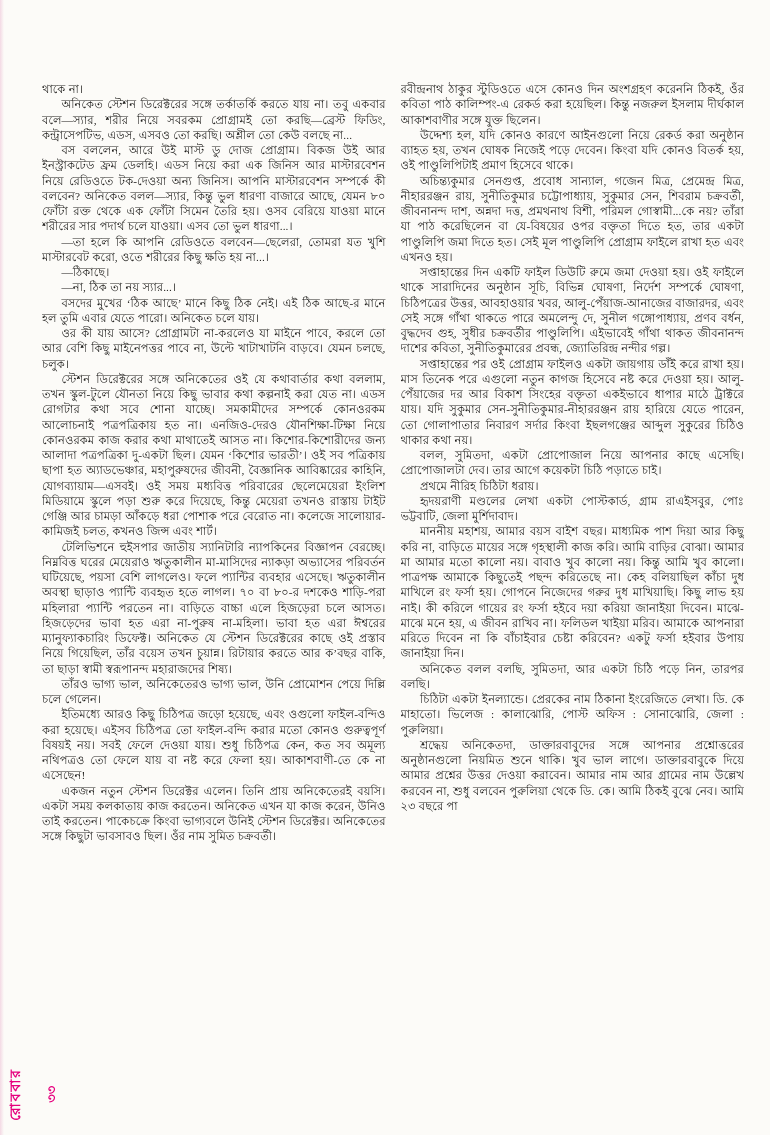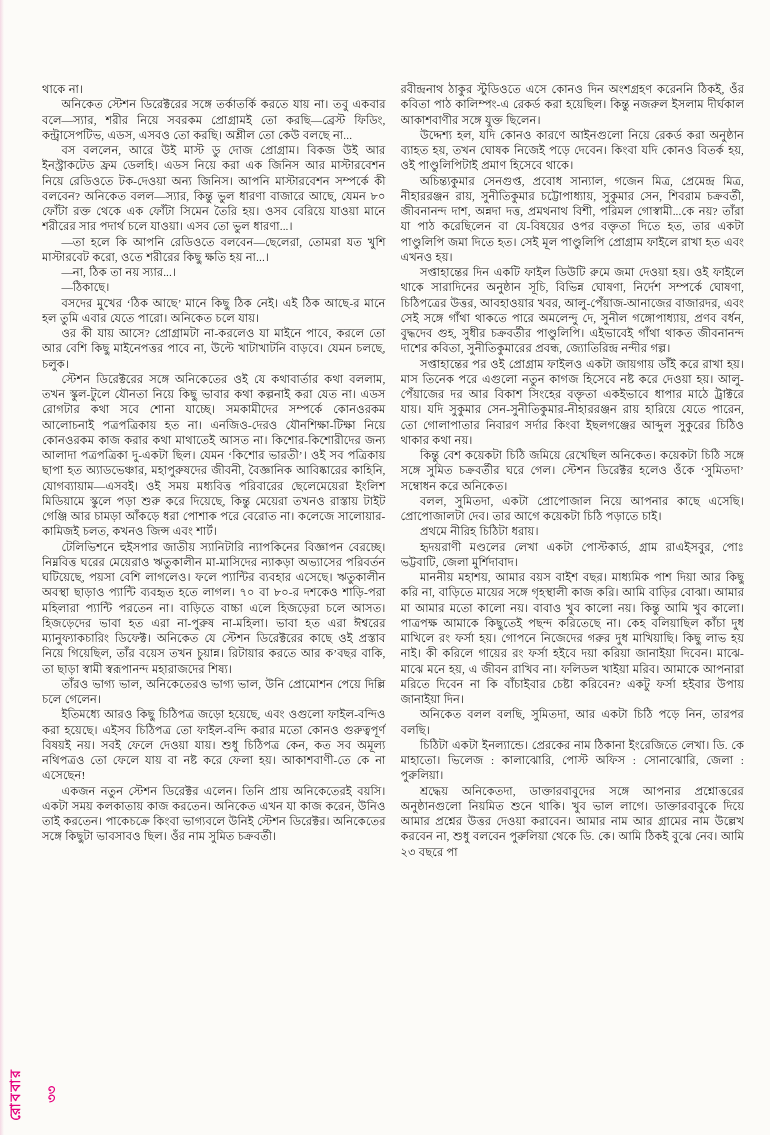--- a/index.html
+++ b/index.html
@@ -75,37 +75,36 @@
     <span class="masthead">রোববার</span>
     <span class="pgnum">৩৩</span>
   </div>
 
   <div class="columns">
     <div class="col">
         <p>থাকে না।</p>
         <p>অনিকেত স্টেশন ডিরেক্টরের সঙ্গে তর্কাতর্কি করতে যায় না। তবু একবার বলে—স্যার, শরীর নিয়ে সবরকম প্রোগ্রামই তো করছি—ব্রেস্ট ফিডিং, কন্ট্রাসেপটিভ, এডস, এসবও তো করছি। অশ্লীল তো কেউ বলছে না...</p>
         <p>বস বললেন, আরে উই মাস্ট ডু দোজ প্রোগ্রাম। বিকজ উই আর ইনস্ট্রাকটেড ফ্রম ডেলহি। এডস নিয়ে করা এক জিনিস আর মাস্টারবেশন নিয়ে রেডিওতে টক-দেওয়া অন্য জিনিস। আপনি মাস্টারবেশন সম্পর্কে কী বলবেন? অনিকেত বলল—স্যার, কিন্তু ভুল ধারণা বাজারে আছে, যেমন ৮০ ফোঁটা রক্ত থেকে এক ফোঁটা সিমেন তৈরি হয়। ওসব বেরিয়ে যাওয়া মানে শরীরের সার পদার্থ চলে যাওয়া। এসব তো ভুল ধারণা...।</p>
         <p>—তা হলে কি আপনি রেডিওতে বলবেন—ছেলেরা, তোমরা যত খুশি মাস্টারবেট করো, ওতে শরীরের কিছু ক্ষতি হয় না...।</p>
+        <p>—ঠিকাছে।</p>
         <p>—না, ঠিক তা নয় স্যার...।</p>
-        <p>—ঠিকাছে।</p>
         <p>বসদের মুখের ‘ঠিক আছে’ মানে কিছু ঠিক নেই। এই ঠিক আছে-র মানে হল তুমি এবার যেতে পারো। অনিকেত চলে যায়।</p>
         <p>ওর কী যায় আসে? প্রোগ্রামটা না-করলেও যা মাইনে পাবে, করলে তো আর বেশি কিছু মাইনেপত্তর পাবে না, উল্টে খাটাখাটনি বাড়বে। যেমন চলছে, চলুক।</p>
         <p>স্টেশন ডিরেক্টরের সঙ্গে অনিকেতের ওই যে কথাবার্তার কথা বললাম, তখন স্কুল-টুলে যৌনতা নিয়ে কিছু ভাবার কথা কল্পনাই করা যেত না। এডস রোগটার কথা সবে শোনা যাচ্ছে। সমকামীদের সম্পর্কে কোনওরকম আলোচনাই পত্রপত্রিকায় হত না। এনজিও-দেরও যৌনশিক্ষা-টিক্ষা নিয়ে কোনওরকম কাজ করার কথা মাথাতেই আসত না। কিশোর-কিশোরীদের জন্য আলাদা পত্রপত্রিকা দু-একটা ছিল। যেমন ‘কিশোর ভারতী’। ওই সব পত্রিকায় ছাপা হত অ্যাডভেঞ্চার, মহাপুরুষদের জীবনী, বৈজ্ঞানিক আবিষ্কারের কাহিনি, যোগব্যায়াম—এসবই। ওই সময় মধ্যবিত্ত পরিবারের ছেলেমেয়েরা ইংলিশ মিডিয়ামে স্কুলে পড়া শুরু করে দিয়েছে, কিন্তু মেয়েরা তখনও রাস্তায় টাইট গেঞ্জি আর চামড়া আঁকড়ে ধরা পোশাক পরে বেরোত না। কলেজে সালোয়ার-কামিজই চলত, কখনও জিন্স এবং শার্ট।</p>
         <p>টেলিভিশনে হুইসপার জাতীয় স্যানিটারি ন্যাপকিনের বিজ্ঞাপন বেরচ্ছে। নিম্নবিত্ত ঘরের মেয়েরাও ঋতুকালীন মা-মাসিদের ন্যাকড়া অভ্যাসের পরিবর্তন ঘটিয়েছে, পয়সা বেশি লাগলেও। ফলে প্যান্টির ব্যবহার এসেছে। ঋতুকালীন অবস্থা ছাড়াও প্যান্টি ব্যবহৃত হতে লাগল। ৭০ বা ৮০-র দশকেও শাড়ি-পরা মহিলারা প্যান্টি পরতেন না। বাড়িতে বাচ্চা এলে হিজড়েরা চলে আসত। হিজড়েদের ভাবা হত এরা না-পুরুষ না-মহিলা। ভাবা হত এরা ঈশ্বরের ম্যানুফ্যাকচারিং ডিফেক্ট। অনিকেত যে স্টেশন ডিরেক্টরের কাছে ওই প্রস্তাব নিয়ে গিয়েছিল, তাঁর বয়েস তখন চুয়ান্ন। রিটায়ার করতে আর ক’বছর বাকি, তা ছাড়া স্বামী স্বরূপানন্দ মহারাজদের শিষ্য।</p>
         <p>তাঁরও ভাগ্য ভাল, অনিকেতেরও ভাগ্য ভাল, উনি প্রোমোশন পেয়ে দিল্লি চলে গেলেন।</p>
         <p>ইতিমধ্যে আরও কিছু চিঠিপত্র জড়ো হয়েছে, এবং ওগুলো ফাইল-বন্দিও করা হয়েছে। এইসব চিঠিপত্র তো ফাইল-বন্দি করার মতো কোনও গুরুত্বপূর্ণ বিষয়ই নয়। সবই ফেলে দেওয়া যায়। শুধু চিঠিপত্র কেন, কত সব অমূল্য নথিপত্রও তো ফেলে যায় বা নষ্ট করে ফেলা হয়। আকাশবাণী-তে কে না এসেছেন!</p>
         <p>একজন নতুন স্টেশন ডিরেক্টর এলেন। তিনি প্রায় অনিকেতেরই বয়সি। একটা সময় কলকাতায় কাজ করতেন। অনিকেত এখন যা কাজ করেন, উনিও তাই করতেন। পাকেচক্রে কিংবা ভাগ্যবলে উনিই স্টেশন ডিরেক্টর। অনিকেতের সঙ্গে কিছুটা ভাবসাবও ছিল। ওঁর নাম সুমিত চক্রবর্তী।</p>
       </div>
     <div class="col">
         <p>রবীন্দ্রনাথ ঠাকুর স্টুডিওতে এসে কোনও দিন অংশগ্রহণ করেননি ঠিকই, ওঁর কবিতা পাঠ কালিম্পং-এ রেকর্ড করা হয়েছিল। কিন্তু নজরুল ইসলাম দীর্ঘকাল আকাশবাণীর সঙ্গে যুক্ত ছিলেন।</p>
         <p>উদ্দেশ্য হল, যদি কোনও কারণে আইনগুলো নিয়ে রেকর্ড করা অনুষ্ঠান ব্যাহত হয়, তখন ঘোষক নিজেই পড়ে দেবেন। কিংবা যদি কোনও বিতর্ক হয়, ওই পাণ্ডুলিপিটাই প্রমাণ হিসেবে থাকে।</p>
         <p>অচিন্ত্যকুমার সেনগুপ্ত, প্রবোধ সান্যাল, গজেন মিত্র, প্রেমেন্দ্র মিত্র, নীহাররঞ্জন রায়, সুনীতিকুমার চট্টোপাধ্যায়, সুকুমার সেন, শিবরাম চক্রবর্তী, জীবনানন্দ দাশ, অন্নদা দত্ত, প্রমথনাথ বিশী, পরিমল গোস্বামী...কে নয়? তাঁরা যা পাঠ করেছিলেন বা যে-বিষয়ের ওপর বক্তৃতা দিতে হত, তার একটা পাণ্ডুলিপি জমা দিতে হত। সেই মূল পাণ্ডুলিপি প্রোগ্রাম ফাইলে রাখা হত এবং এখনও হয়।</p>
         <p>সপ্তাহান্তের দিন একটি ফাইল ডিউটি রুমে জমা দেওয়া হয়। ওই ফাইলে থাকে সারাদিনের অনুষ্ঠান সূচি, বিভিন্ন ঘোষণা, নির্দেশ সম্পর্কে ঘোষণা, চিঠিপত্রের উত্তর, আবহাওয়ার খবর, আলু-পেঁয়াজ-আনাজের বাজারদর, এবং সেই সঙ্গে গাঁথা থাকতে পারে অমলেন্দু দে, সুনীল গঙ্গোপাধ্যায়, প্রণব বর্ধন, বুদ্ধদেব গুহ, সুধীর চক্রবর্তীর পাণ্ডুলিপি। এইভাবেই গাঁথা থাকত জীবনানন্দ দাশের কবিতা, সুনীতিকুমারের প্রবন্ধ, জ্যোতিরিন্দ্র নন্দীর গল্প।</p>
         <p>সপ্তাহান্তের পর ওই প্রোগ্রাম ফাইলও একটা জায়গায় ডাঁই করে রাখা হয়। মাস তিনেক পরে এগুলো নতুন কাগজ হিসেবে নষ্ট করে দেওয়া হয়। আলু-পেঁয়াজের দর আর বিকাশ সিংহের বক্তৃতা একইভাবে ধাপার মাঠে ট্রাক্টরে যায়। যদি সুকুমার সেন-সুনীতিকুমার-নীহাররঞ্জন রায় হারিয়ে যেতে পারেন, তো গোলাপাতার নিবারণ সর্দার কিংবা ইছলগঞ্জের আব্দুল সুকুরের চিঠিও থাকার কথা নয়।</p>
-        <p>কিন্তু বেশ কয়েকটা চিঠি জমিয়ে রেখেছিল অনিকেত। কয়েকটা চিঠি সঙ্গে সঙ্গে সুমিত চক্রবর্তীর ঘরে গেল। স্টেশন ডিরেক্টর হলেও ওঁকে ‘সুমিতদা’ সম্বোধন করে অনিকেত।</p>
         <p>বলল, সুমিতদা, একটা প্রোপোজাল নিয়ে আপনার কাছে এসেছি। প্রোপোজালটা দেব। তার আগে কয়েকটা চিঠি পড়াতে চাই।</p>
         <p>প্রথমে নীরিহ চিঠিটা ধরায়।</p>
         <p>হৃদয়রাণী মণ্ডলের লেখা একটা পোস্টকার্ড, গ্রাম রাএইসবুর, পোঃ ভট্টবাটি, জেলা মুর্শিদাবাদ।</p>
         <p>মাননীয় মহাশয়, আমার বয়স বাইশ বছর। মাধ্যমিক পাশ দিয়া আর কিছু করি না, বাড়িতে মায়ের সঙ্গে গৃহস্থালী কাজ করি। আমি বাড়ির বোঝা। আমার মা আমার মতো কালো নয়। বাবাও খুব কালো নয়। কিন্তু আমি খুব কালো। পাত্রপক্ষ আমাকে কিছুতেই পছন্দ করিতেছে না। কেহ বলিয়াছিল কাঁচা দুধ মাখিলে রং ফর্সা হয়। গোপনে নিজেদের গরুর দুধ মাখিয়াছি। কিছু লাভ হয় নাই। কী করিলে গায়ের রং ফর্সা হইবে দয়া করিয়া জানাইয়া দিবেন। মাঝে-মাঝে মনে হয়, এ জীবন রাখিব না। ফলিডল খাইয়া মরিব। আমাকে আপনারা মরিতে দিবেন না কি বাঁচাইবার চেষ্টা করিবেন? একটু ফর্সা হইবার উপায় জানাইয়া দিন।</p>
         <p>অনিকেত বলল বলছি, সুমিতদা, আর একটা চিঠি পড়ে নিন, তারপর বলছি।</p>
         <p>চিঠিটা একটা ইনল্যান্ডে। প্রেরকের নাম ঠিকানা ইংরেজিতে লেখা। ডি. কে মাহাতো। ভিলেজ : কালাঝোরি, পোস্ট অফিস : সোনাঝোরি, জেলা : পুরুলিয়া।</p>
         <p>শ্রদ্ধেয় অনিকেতদা, ডাক্তারবাবুদের সঙ্গে আপনার প্রশ্নোত্তরের অনুষ্ঠানগুলো নিয়মিত শুনে থাকি। খুব ভাল লাগে। ডাক্তারবাবুকে দিয়ে আমার প্রশ্নের উত্তর দেওয়া করাবেন। আমার নাম আর গ্রামের নাম উল্লেখ করবেন না, শুধু বলবেন পুরুলিয়া থেকে ডি. কে। আমি ঠিকই বুঝে নেব। আমি ২৩ বছরে পা</p>
       </div>
   </div>
 

